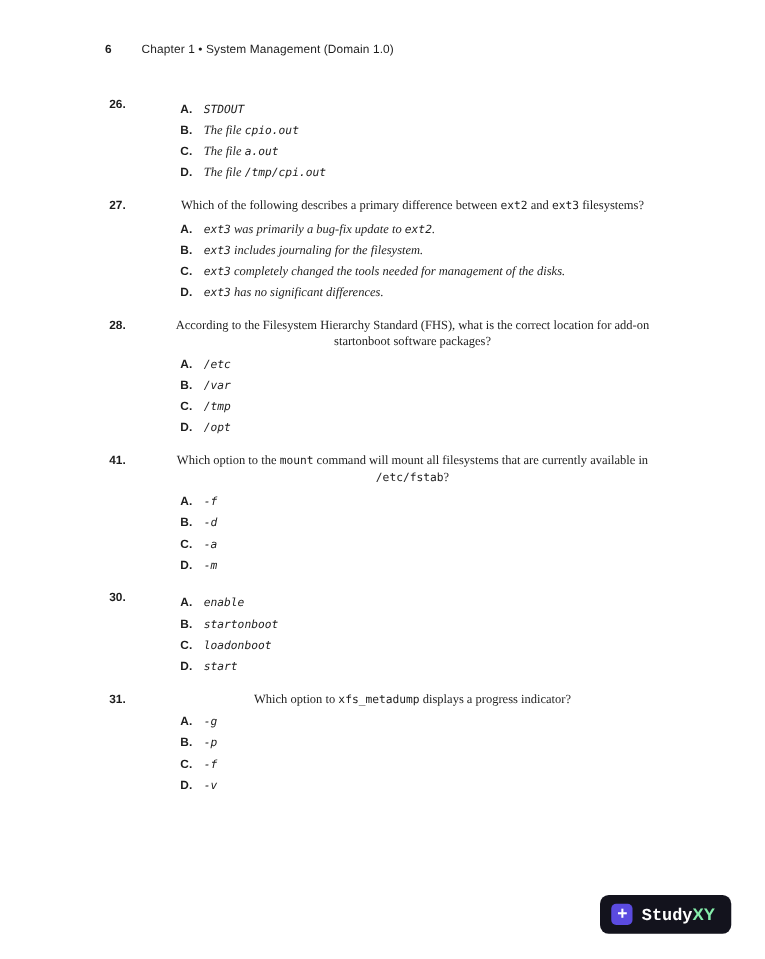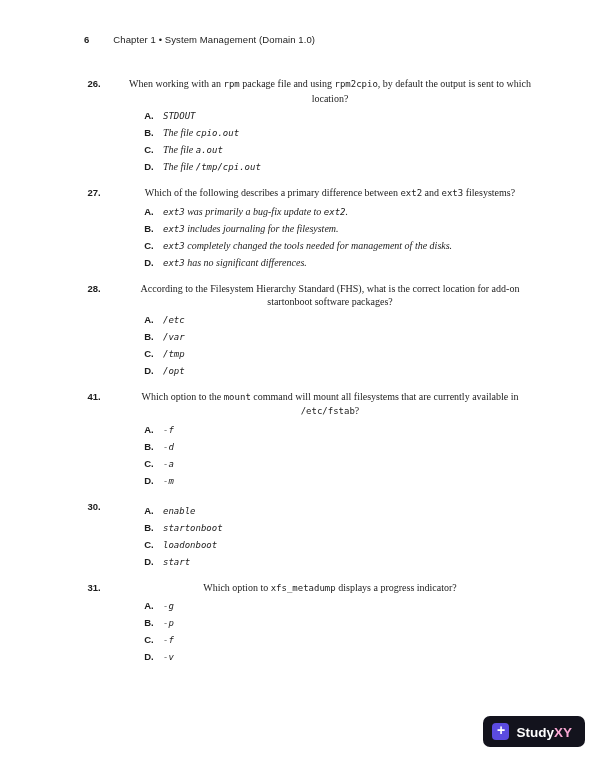--- a/index.html
+++ b/index.html
@@ -69,41 +69,40 @@
     border-radius:4px;
     color:#ffffff;
     font-family:"Liberation Sans", sans-serif;
     font-size:14px;
     font-weight:bold;
     line-height:15px;
     text-align:center;
     display:inline-block;
   }
   .brand-study {
-    font-family:Liberation Sans, sans-serif;
+    font-family:Liberation Mono, monospace;
     font-weight:bold;
     font-size:13.5px;
     color:#ffffff;
   }
   .brand-xy { font-family:"Liberation Sans", sans-serif; font-weight:bold; font-size:13.5px; }
 </style>
 </head>
 <body>
 
 <div class="page">
   <header class="page-header">
     <span class="page-num">6</span>
     <span class="chapter-title">Chapter 1 • System Management (Domain 1.0)</span>
   </header>
 
   <main class="questions">
       <div class="question">
         <span class="q-num">26.</span>
         <div class="q-body">
-          <div class="q-text"><span class="plain">When working with an </span><code class="code">rpm</code><span class="plain"> package file and using </span><code class="code">rpm2cpio</code><span class="plain">, by default the output is sent to which location?</span></div>
           <div class="q-options">
             <div class="q-option">
               <span class="opt-letter">A.</span>
               <span class="opt-text"><code class="code">STDOUT</code></span>
             </div>
             <div class="q-option">
               <span class="opt-letter">B.</span>
               <span class="opt-text"><span class="plain">The file </span><code class="code">cpio.out</code></span>
             </div>
             <div class="q-option">
@@ -234,14 +233,14 @@
               <span class="opt-text"><code class="code">-v</code></span>
             </div>
           </div>
         </div>
       </div>
     </main>
 </div>
 
 <div class="brand-badge" style="background: rgb(19, 19, 29);">
   <span class="brand-plus" style="background: rgb(91, 75, 224);">+</span>
-  <span class="brand-wordmark"><span class="brand-study">Study</span><span class="brand-xy" style="color: #f9a8d4;">XY</span></span>
+  <span class="brand-wordmark"><span class="brand-study">Study</span><span class="brand-xy" style="color: #86efac;">XY</span></span>
 </div>
 
 </body></html>

